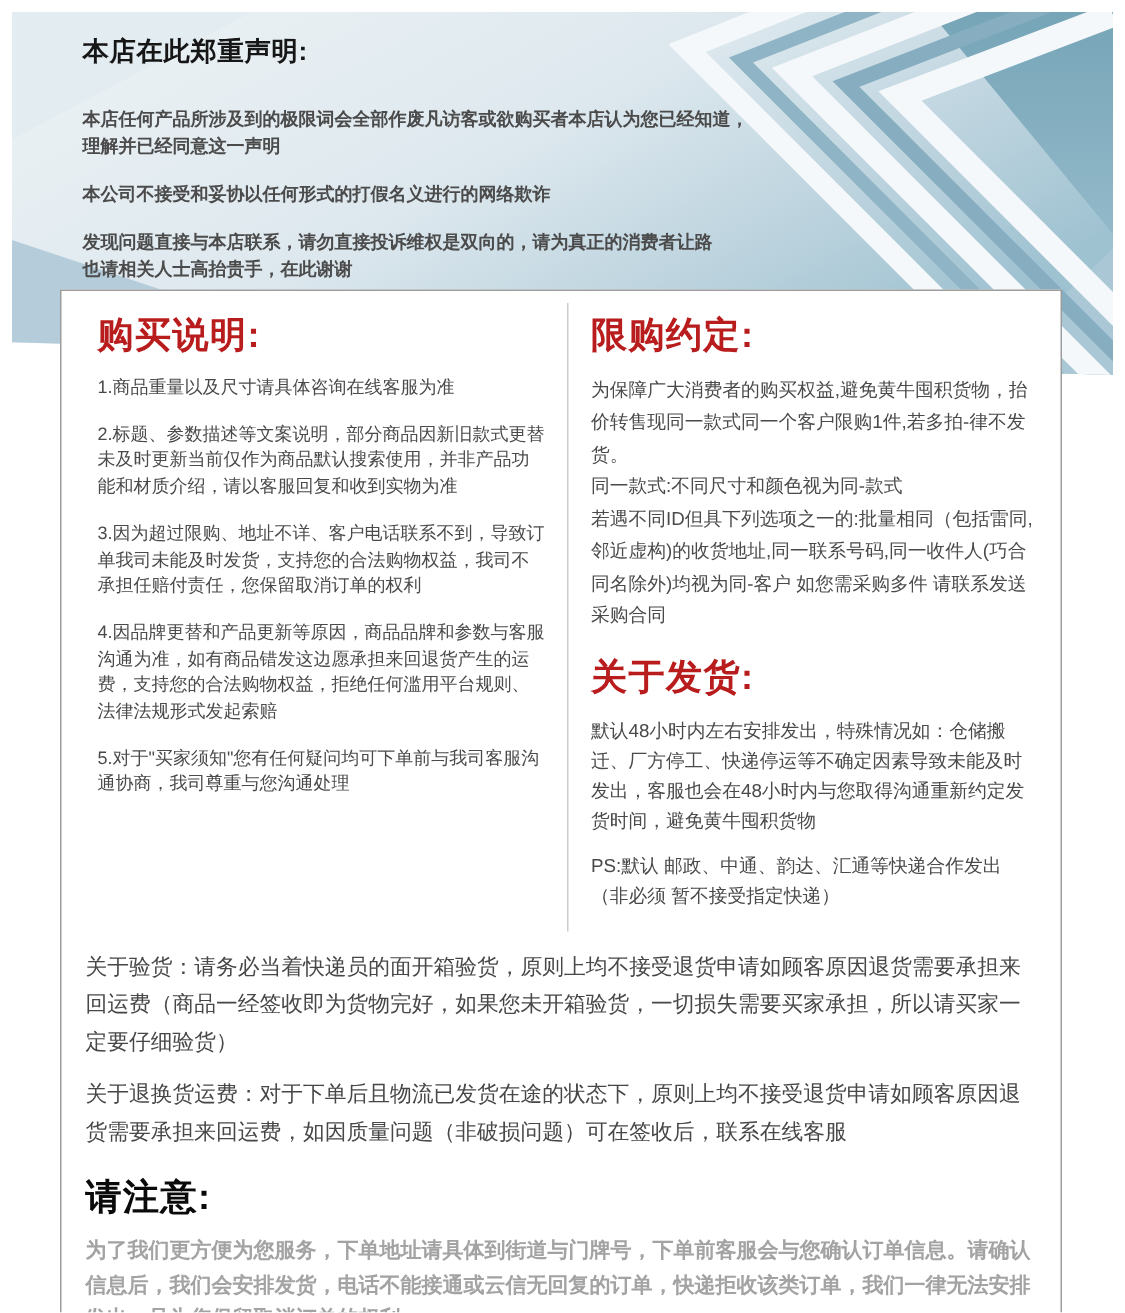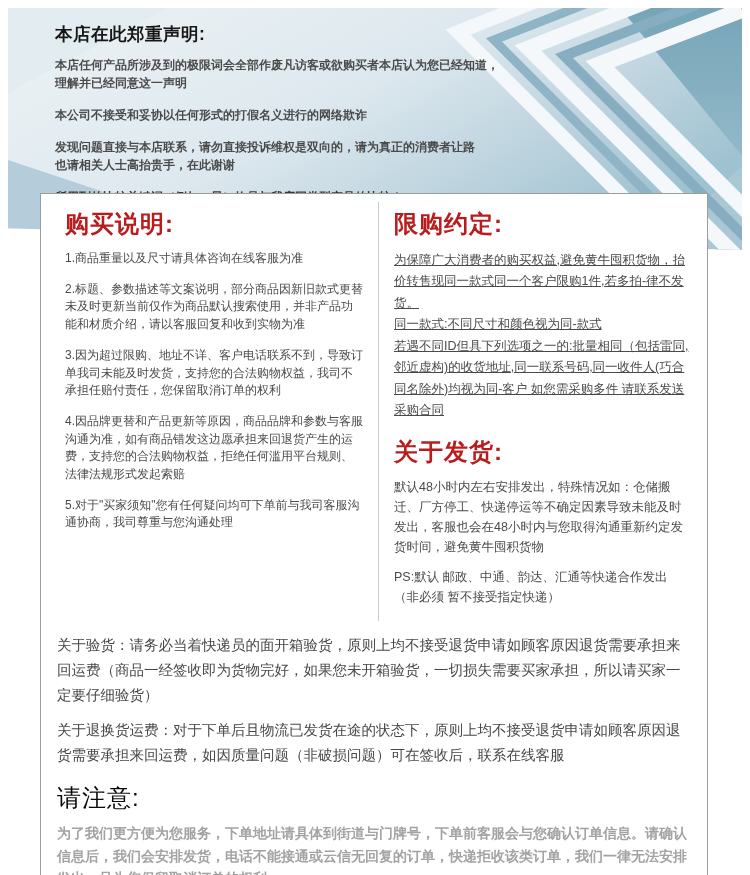--- a/index.html
+++ b/index.html
@@ -4,39 +4,39 @@
 <style>
   html,body{margin:0;padding:0;background:#fff;}
   .page{position:relative;width:750px;height:875px;background:#ffffff;overflow:hidden;
         font-family:"Liberation Sans","DejaVu Sans",sans-serif;}
 
   
   .banner{position:absolute;left:8px;top:8px;width:734px;height:242px;z-index:1;
           clip-path:polygon(0 0,100% 0,100% 100%,0 91%);}
   .banner-bg{position:absolute;left:0;top:0;width:100%;height:100%;display:block;}
   .banner-content{position:relative;z-index:2;padding:14px 180px 0 47px;}
-  .banner-title{margin:0 0 10px;font-size:17.5px;font-weight:700;color:#161616;letter-spacing:.5px;}
+  .banner-title{margin:0 0 24px;font-size:17.5px;font-weight:700;color:#161616;letter-spacing:.5px;}
   .banner-p{margin:0 0 14px;font-size:12px;font-weight:700;color:#4b4b4b;line-height:1.5;white-space:pre-line;}
   .banner-p.strong{color:#383838;}
 
   
   .content-box{position:absolute;left:40px;top:193px;width:668px;min-height:662px;z-index:2;
                background:#ffffff;border:1px solid #9c9c9c;box-sizing:border-box;}
   .columns{display:flex;padding:8px 16px 0 16px;}
   .col-left{width:322px;box-sizing:border-box;padding:4px 14px 4px 8px;border-right:1px solid #cccccc;}
   .col-right{flex:1;box-sizing:border-box;padding:4px 0 4px 15px;}
   .block-title{margin:4px 0 12px;font-size:24px;line-height:1.15;font-weight:700;color:#b91c1c;letter-spacing:1px;}
   .block-title.shift{margin-top:16px;}
   .item{margin:0 0 14px;font-size:12px;color:#4a4a4a;line-height:1.45;}
   .rbody{margin:0 0 10px;font-size:12.5px;color:#4a4a4a;line-height:1.6;white-space:pre-line;}
-  .rbody.loose{line-height:1.72;text-decoration:underline;}
+  .rbody.loose{line-height:1.72;}
 
   .sections{padding:2px 18px 10px 16px;}
   .sec{margin:10px 0;font-size:14.5px;color:#474747;line-height:1.72;}
-  .notice-title{margin:14px 0 8px;font-size:24px;font-weight:400;color:#0a0a0a;letter-spacing:1px;}
+  .notice-title{margin:14px 0 8px;font-size:24px;font-weight:700;color:#0a0a0a;letter-spacing:1px;}
   .notice-body{margin:0 0 8px;font-size:14px;font-weight:700;color:#a3a3a3;line-height:1.62;}
 </style>
 </head>
 <body>
 
 <div class="page">
 
   <div class="banner">
     <svg class="banner-bg" viewBox="0 0 734 242" preserveAspectRatio="none">
       <defs>

